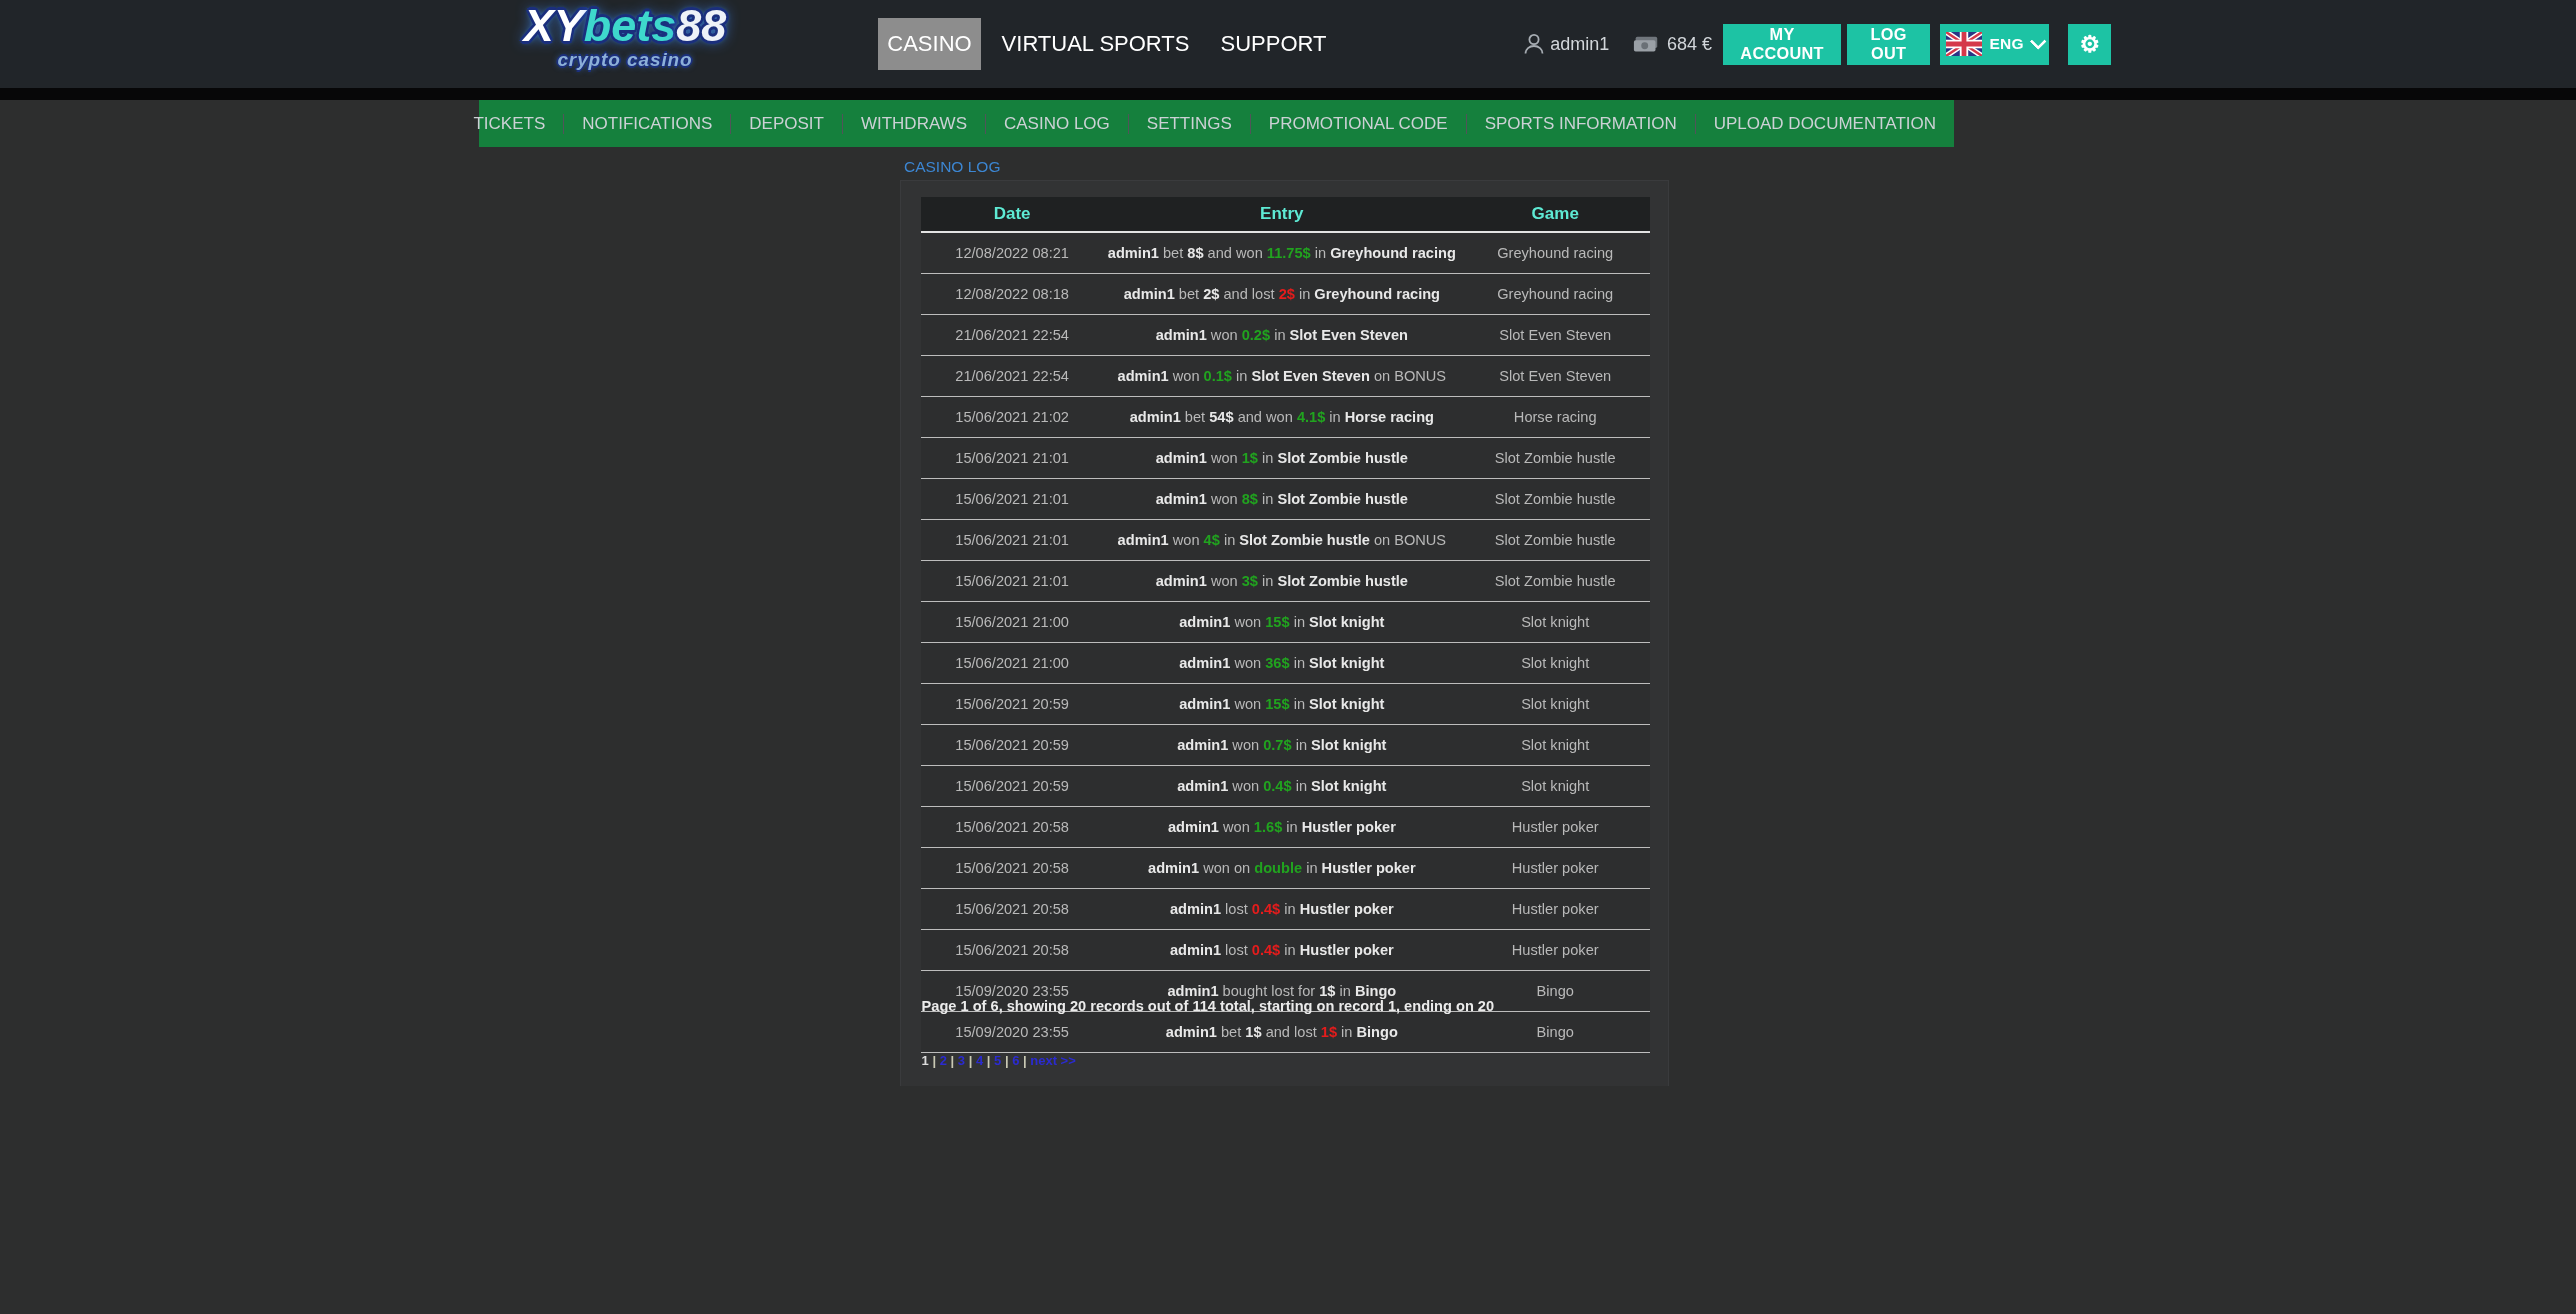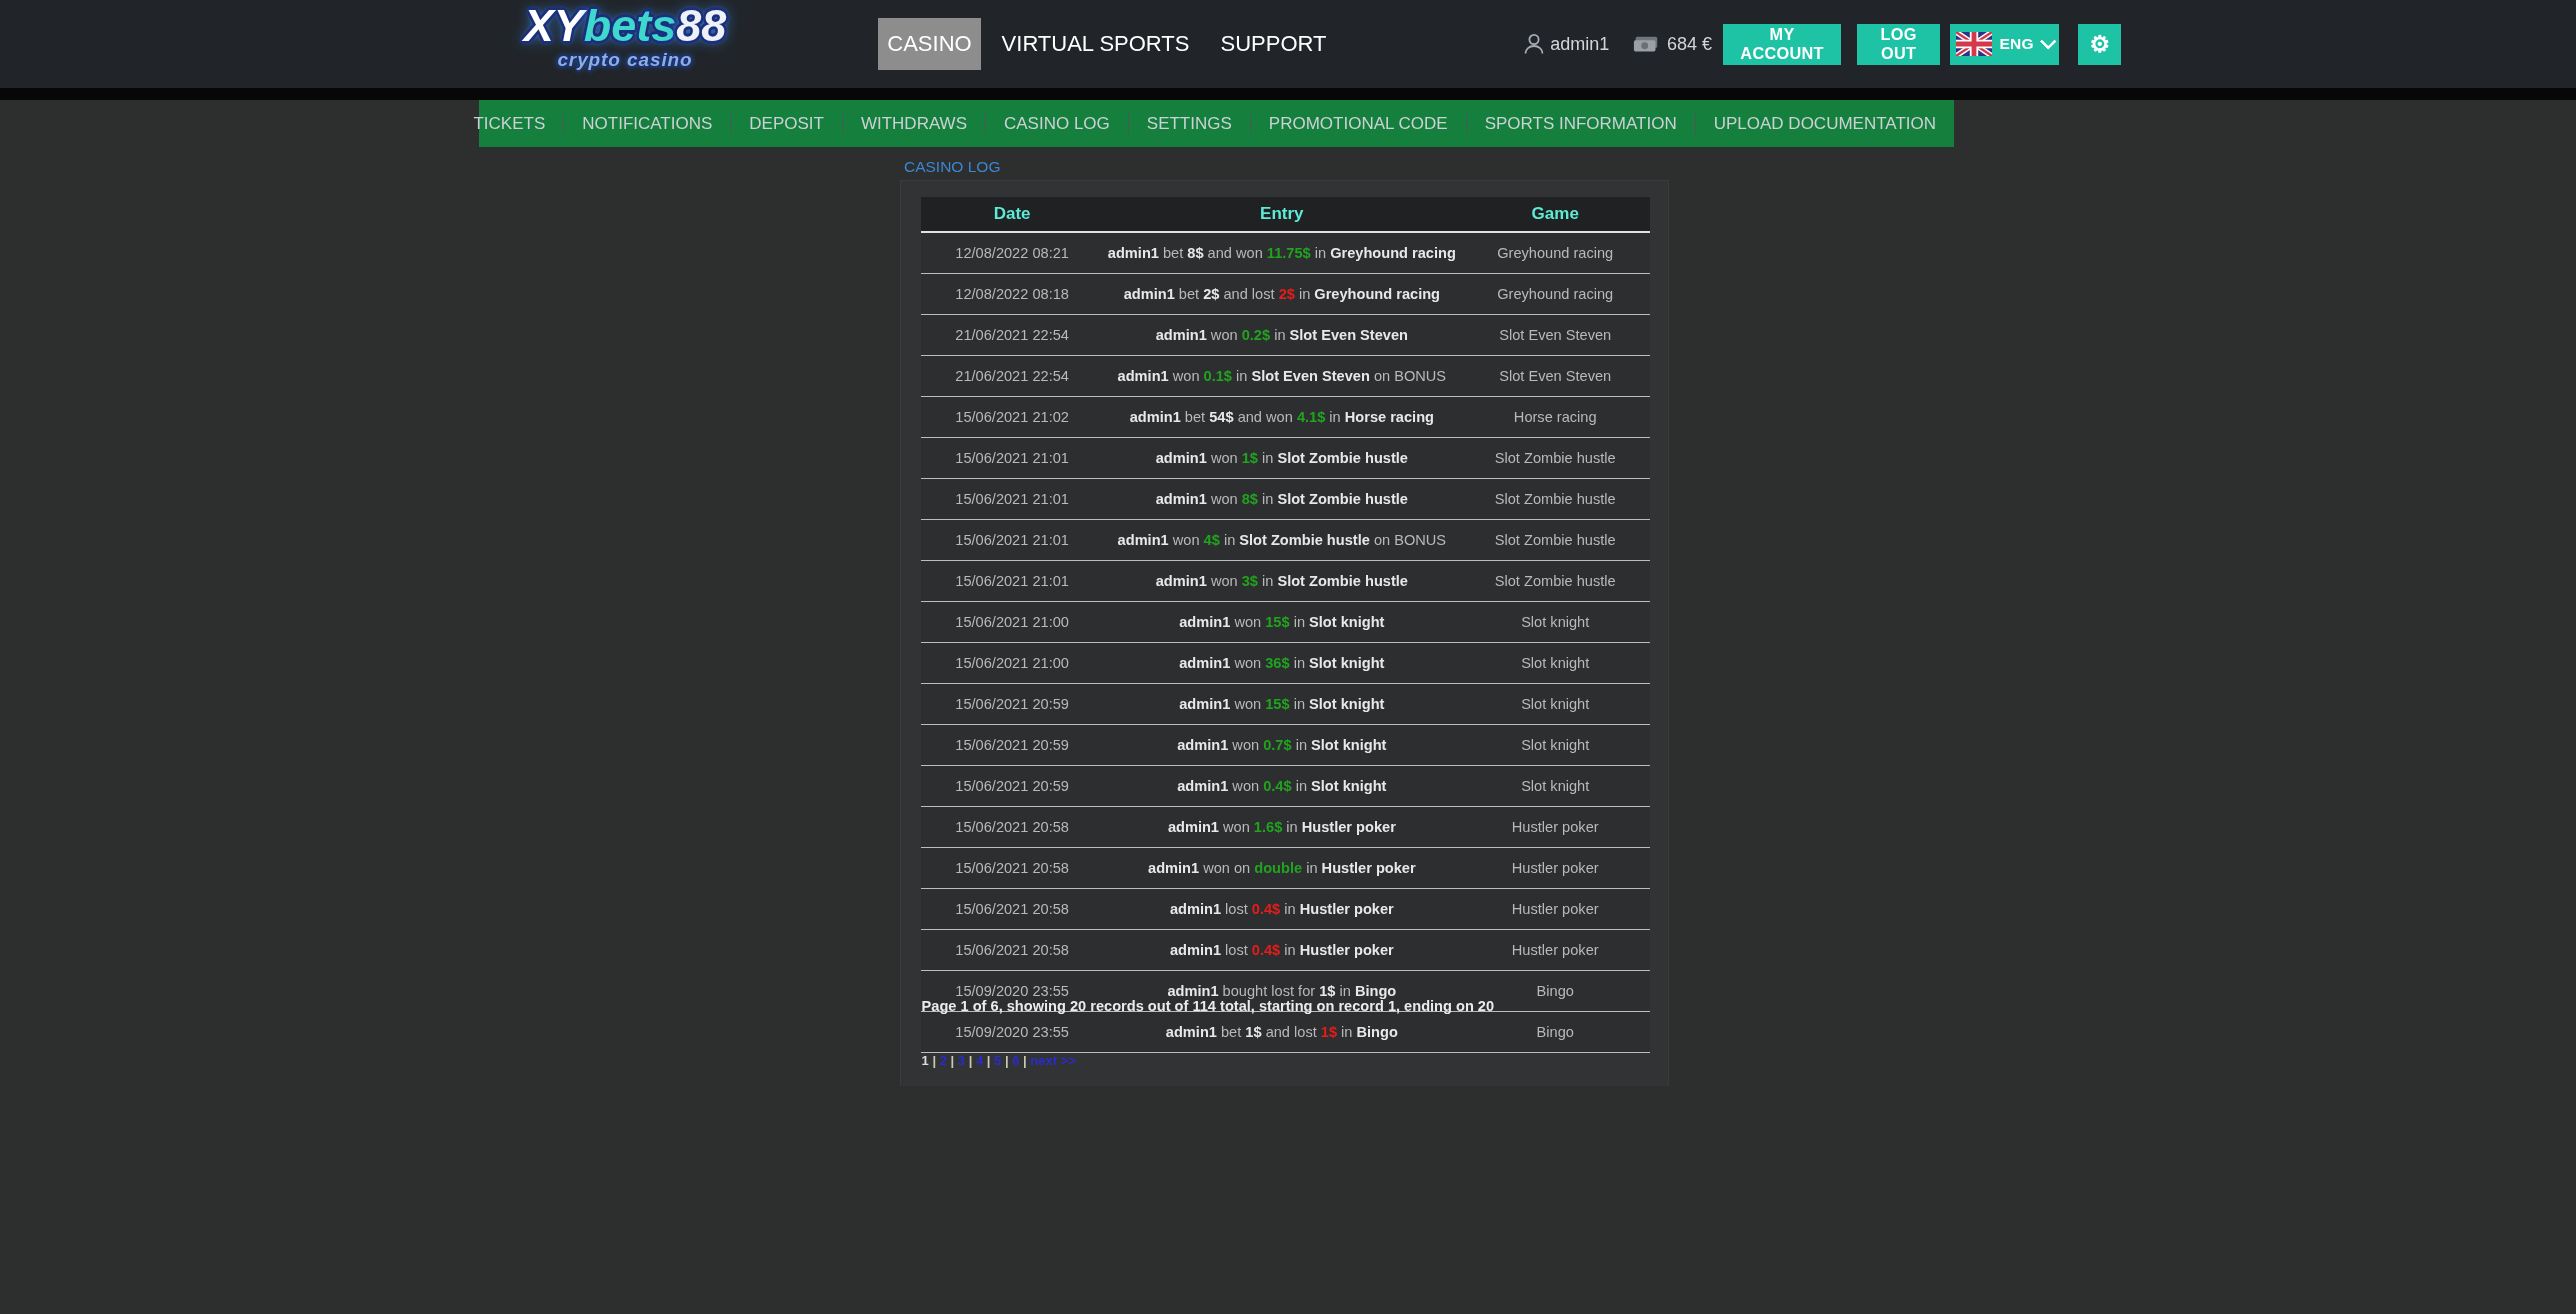--- a/index.html
+++ b/index.html
@@ -27,21 +27,21 @@
      justify-content:center;margin-right:20.6px;}
 
   .user-area{position:absolute;left:1522px;top:0;height:88px;display:flex;align-items:center;}
   .uicon{flex:0 0 auto;}
   .uname{color:#d2d6da;font-size:18px;margin-left:4.3px;margin-right:24px;}
   .ubal{color:#d2d6da;font-size:18px;margin-left:7.7px;margin-right:11px;white-space:nowrap;}
   .tbtn{height:41px;background:#1dc3a4;color:#fff;font-weight:bold;font-size:16.3px;border:none;
         display:flex;align-items:center;justify-content:center;cursor:pointer;
         font-family:"Liberation Sans",sans-serif;letter-spacing:0.3px;}
   .btn-account{width:118px;margin-right:6px;}
-  .btn-logout{width:83px;margin-right:10.3px;margin-left:10px;}
+  .btn-logout{width:83px;margin-right:10.3px;}
   .lang{width:109px;margin-right:19px;gap:7.7px;font-size:15.5px;}
   .chev{width:9.4px;height:9.4px;border-right:3.4px solid #fff;border-bottom:3.4px solid #fff;
         transform:rotate(45deg) translate(-1.7px,-1.7px);border-radius:0.9px;}
   .btn-gear{width:43px;font-size:23px;}
 
   
   .subnav{position:absolute;left:479px;top:100px;width:1475px;height:47px;background:#15803d;
           display:flex;justify-content:flex-end;align-items:center;}
   .subnav-item{display:flex;align-items:center;padding:0 18px;color:#ccd1d5;font-size:17px;
           border-left:0.9px solid #515459;cursor:pointer;white-space:nowrap;}

